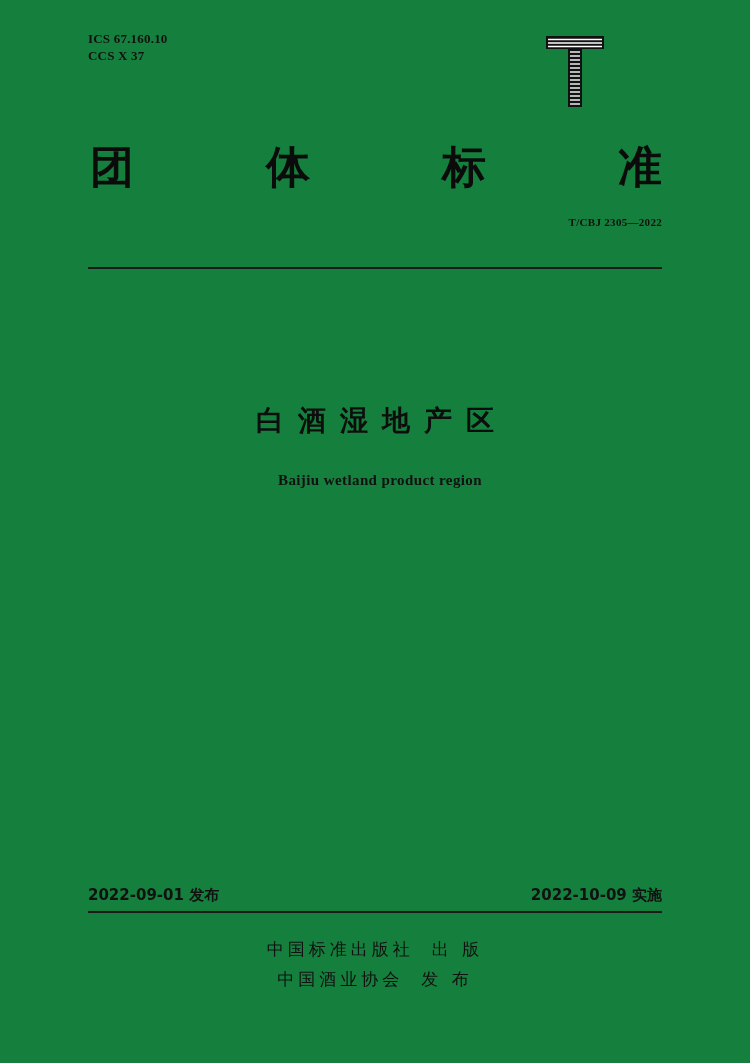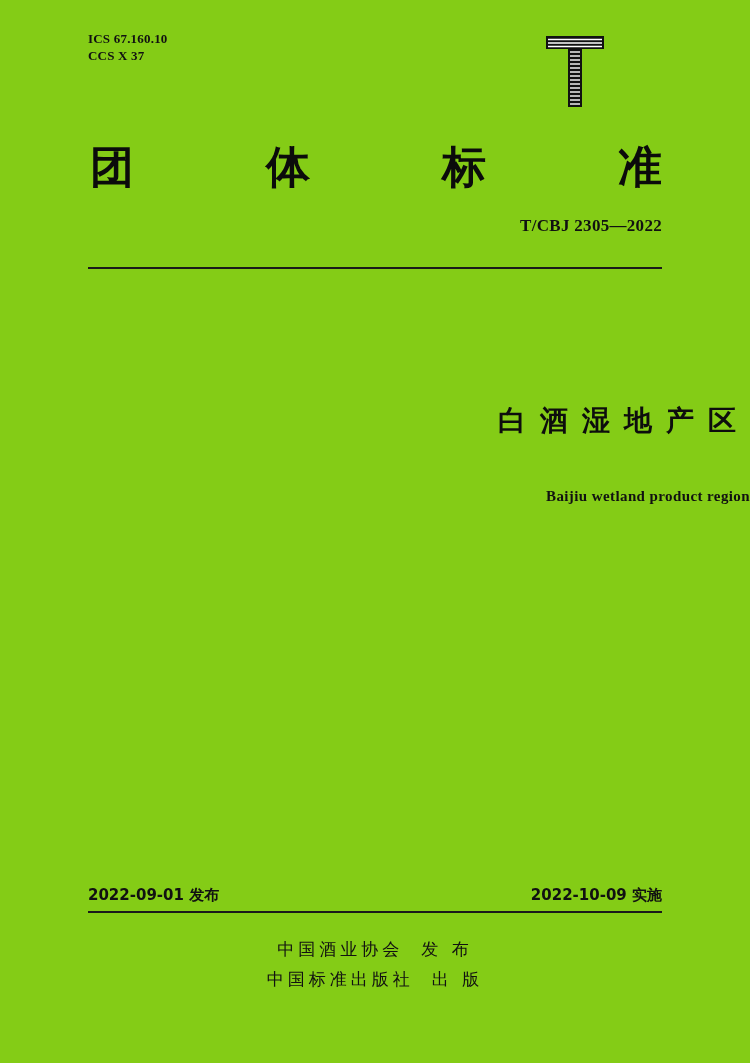--- a/index.html
+++ b/index.html
@@ -12,21 +12,21 @@
     height: 1063px;
     position: relative;
     font-family: "Liberation Serif", serif;
     color: #111111;
     overflow: hidden;
   }
 
   .page {
     position: absolute;
     inset: 0;
-    background: #84cc16;
+    background: #15803d;
   }
 
   
   .ics-block {
     position: absolute;
     left: 88px;
     top: 30px;
     font-family: "Liberation Serif", serif;
     font-weight: bold;
     font-size: 13px;
@@ -67,21 +67,21 @@
   .biaozhun span {
     display: inline-block;
   }
 
   
   .std-no {
     position: absolute;
     right: 88px;
     top: 216px;
     font-family: "Liberation Serif", serif;
-    font-size: 17px;
+    font-size: 11px;
     font-weight: bold;
     letter-spacing: 0.3px;
     color: #111;
     white-space: nowrap;
   }
 
   
   .rule-top {
     position: absolute;
     left: 88px;
@@ -90,40 +90,39 @@
     height: 2px;
     background: #1a1a1a;
   }
 
   
   .title-cn {
     position: absolute;
     left: 0;
     right: 0;
     top: 402px;
-    text-align: right;
+    text-align: center;
     font-family: "DejaVu Sans", sans-serif;
     font-size: 28px;
     font-weight: bold;
     letter-spacing: 14px;
     text-indent: 14px;
     color: #0d0d0d;
   }
   .title-en {
     position: absolute;
     left: 10px;
     right: 0;
     top: 472px;
-    text-align: right;
+    text-align: center;
     font-family: "Liberation Serif", serif;
     font-size: 15px;
     font-weight: bold;
     letter-spacing: 0.4px;
     color: #111;
-    margin-top: 16px;
   }
 
   
   .date-row {
     position: absolute;
     left: 88px;
     right: 88px;
     top: 886px;
     display: flex;
     justify-content: space-between;
@@ -216,20 +215,20 @@
   <div class="title-en">Baijiu wetland product region</div>
 
   <div class="date-row">
     <div>2022-09-01 发布</div>
     <div>2022-10-09 实施</div>
   </div>
   <div class="rule-bottom"></div>
 
   <div class="publisher">
     <div class="pline">
+      <span class="org">中国标准出版社</span><span class="act">出 版</span>
+    </div>
+    <div class="pline">
       <span class="org">中国酒业协会</span><span class="act">发 布</span>
     </div>
-    <div class="pline">
-      <span class="org">中国标准出版社</span><span class="act">出 版</span>
-    </div>
   </div>
 
 </div>
 
 </body></html>

